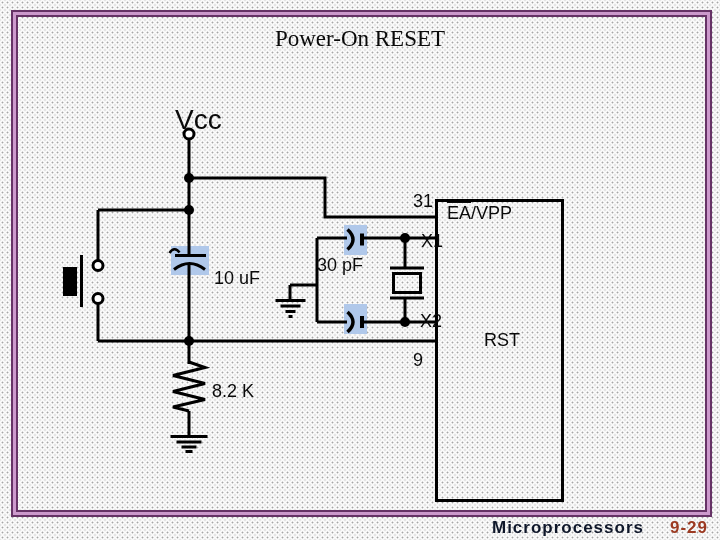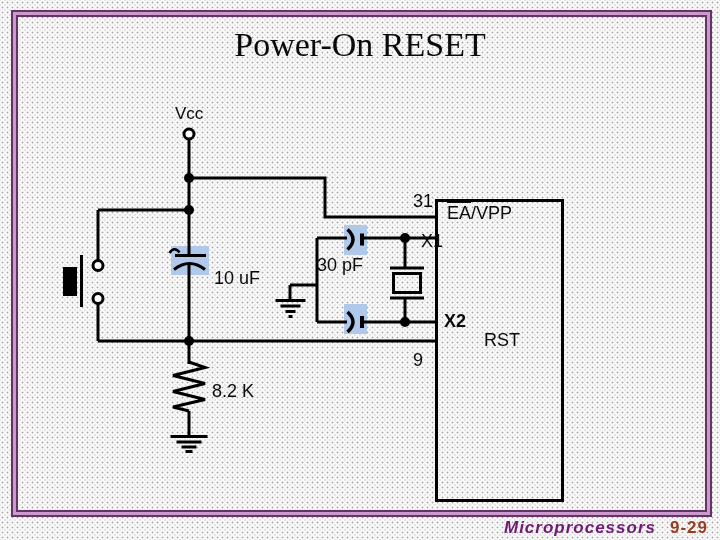--- a/index.html
+++ b/index.html
@@ -17,48 +17,48 @@
   .slide{ position:absolute; inset:0; }
   .frame{
     position:absolute; left:11px; top:10px; width:701px; height:507px;
     border:2px solid #663366;
     box-shadow: inset 0 0 0 3px #cc99cc, inset 0 0 0 5px #663366;
   }
   .title{
     position:absolute; left:0; right:0; top:26px;
     text-align:center;
     font-family:"Liberation Serif", serif;
-    font-size:34px; color:#0a0a0a;
+    font-size:23px; color:#0a0a0a;
   }
   svg.circuit{ position:absolute; left:0; top:0; }
   .lbl{
     position:absolute; color:#0a0a0a; font-size:18px; line-height:1.1;
     white-space:nowrap;
   }
-  .lbl-vcc{ left:175px; top:105px; font-size:17px; }
+  .lbl-vcc{ left:175px; top:105px; font-size:28px; }
   .lbl-10uf{ left:214px; top:249px;margin-top:20px; }
   .lbl-30pf{ left:317px; top:256px; }
   .lbl-31{ left:405px; top:192px; width:28px; text-align:right; }
   .lbl-ea{ left:447px; top:204px; }
   .lbl-ea .bar{ text-decoration:overline; }
   .lbl-x1{ left:421px; top:232px; }
-  .lbl-x2{ left:444px; top:312px;font-weight:bold; }
+  .lbl-x2{ left:420px; top:312px; }
   .lbl-rst{ left:444px; top:331px;margin-left:40px; }
   .lbl-9{ left:413px; top:351px; }
   .lbl-82k{ left:212px; top:382px; }
   .footer-left{
     position:absolute; left:14px; top:518px;
     font-family:"Liberation Serif", serif; font-style:italic;
     font-size:18px; color:#5c5caa;
   }
   .footer-right{
     position:absolute; right:12px; top:518px;
     font-size:17px; font-weight:bold; letter-spacing:1px;
   }
-  .footer-right .course{ color:#701a75; margin-right:14px;font-style:italic; }
+  .footer-right .course{ color:#0f172a; margin-right:26px; }
   .footer-right .page{ color:#9c3a22; }
 </style>
 </head>
 <body>
 
 <div class="slide">
 
   <div class="frame"></div>
 
   <div class="title">Power-On RESET</div>

